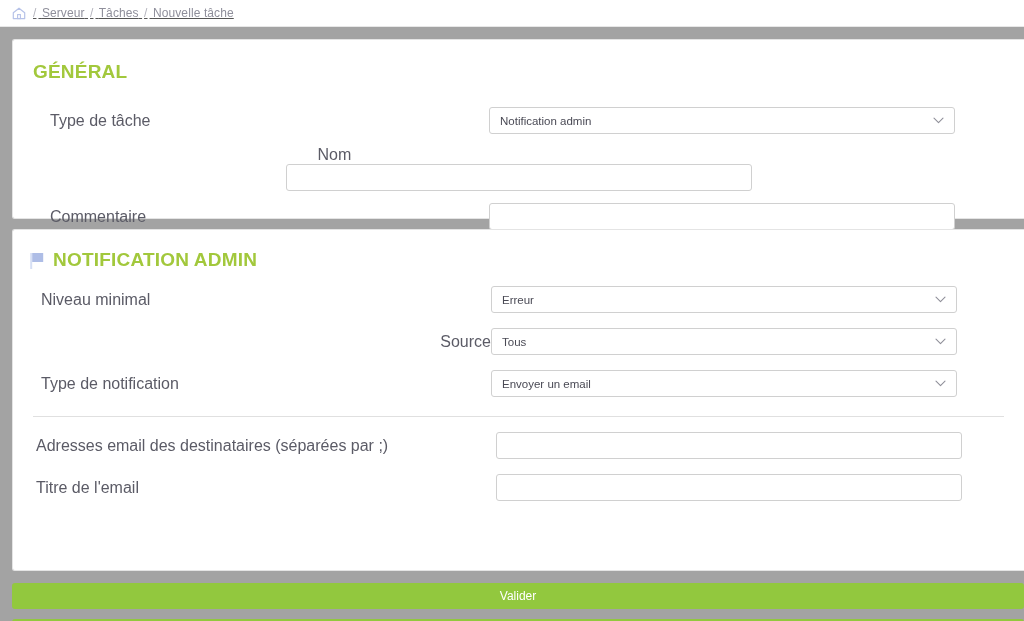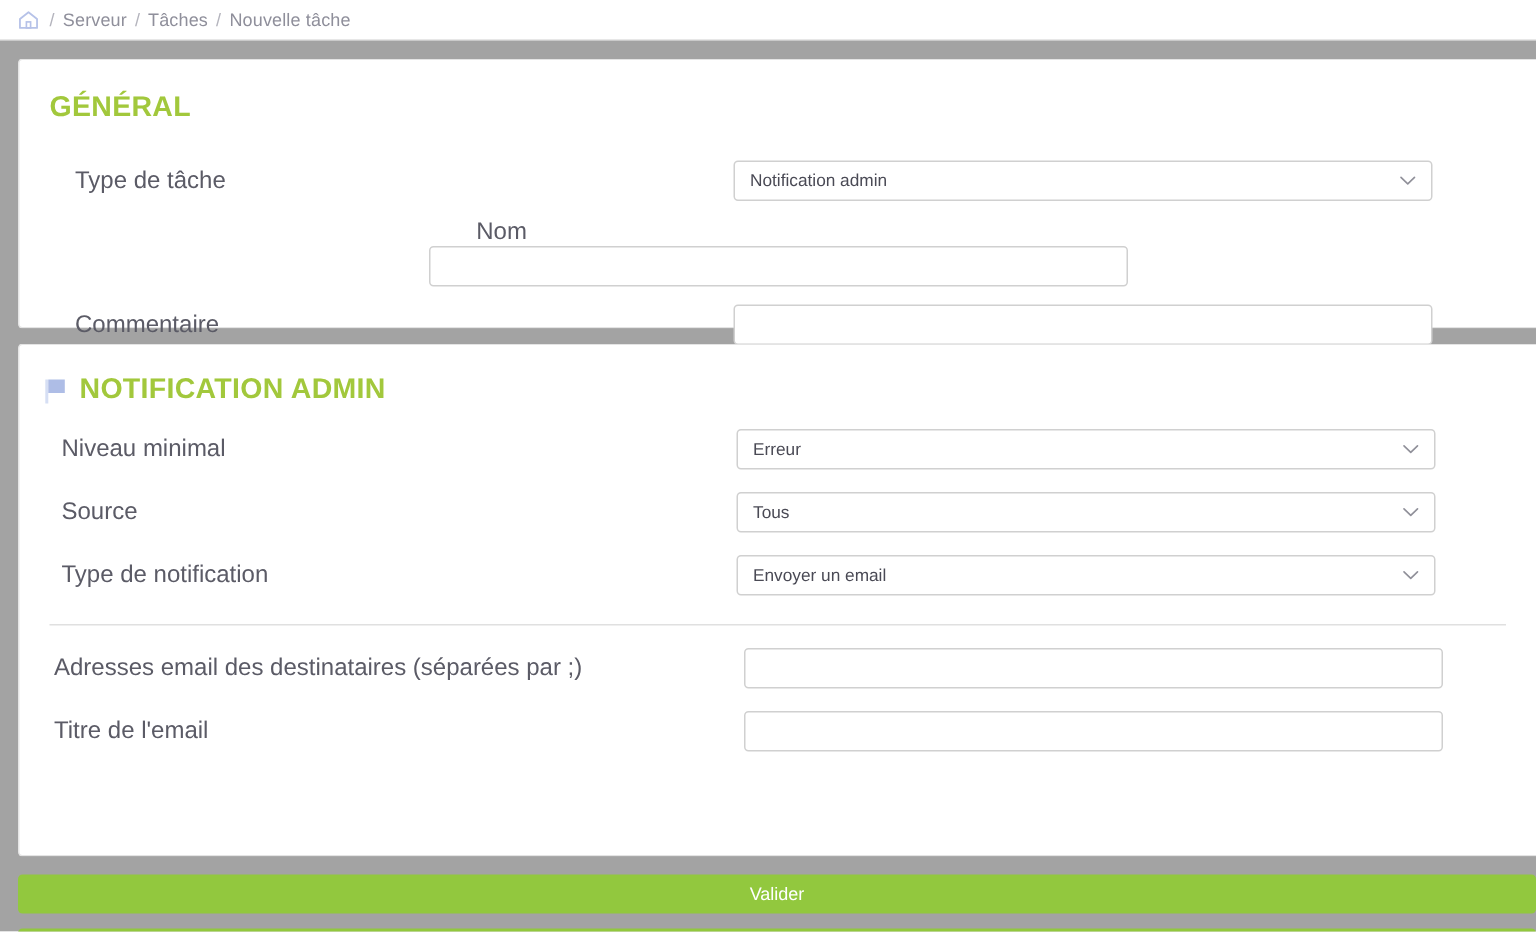--- a/index.html
+++ b/index.html
@@ -19,20 +19,21 @@
 
   
   .breadcrumb-bar {
     height: 27px;
     background: #ffffff;
     display: flex;
     align-items: center;
     padding-left: 12px;
     box-sizing: border-box;
     border-bottom: 1px solid #e7e7e7;
+    text-decoration: underline;
   }
   .home-icon {
     width: 14px;
     height: 13px;
     display: inline-block;
     position: relative;
     margin-right: 5px;
     flex: none;
   }
   .home-icon svg { display: block; }
@@ -229,21 +230,21 @@
           <span class="chev">
             <svg viewBox="0 0 11 7" width="11" height="7" aria-hidden="true">
               <path d="M1 1.2 L5.5 5.6 L10 1.2" fill="none" stroke="#6b6b78" stroke-width="1.1" stroke-linecap="round" stroke-linejoin="round"></path>
             </svg>
           </span>
         </div>
       </div>
     </div>
 
     <div class="form-row" style="margin-top:15px;">
-      <div class="form-label" style="width:478px; padding-left:28px;">Source</div>
+      <div class="form-label" style="width:478px; padding-left:28px;text-align:right;">Source</div>
       <div class="field-wrap">
         <div class="ctl select">
           <span>Tous</span>
           <span class="chev">
             <svg viewBox="0 0 11 7" width="11" height="7" aria-hidden="true">
               <path d="M1 1.2 L5.5 5.6 L10 1.2" fill="none" stroke="#6b6b78" stroke-width="1.1" stroke-linecap="round" stroke-linejoin="round"></path>
             </svg>
           </span>
         </div>
       </div>

